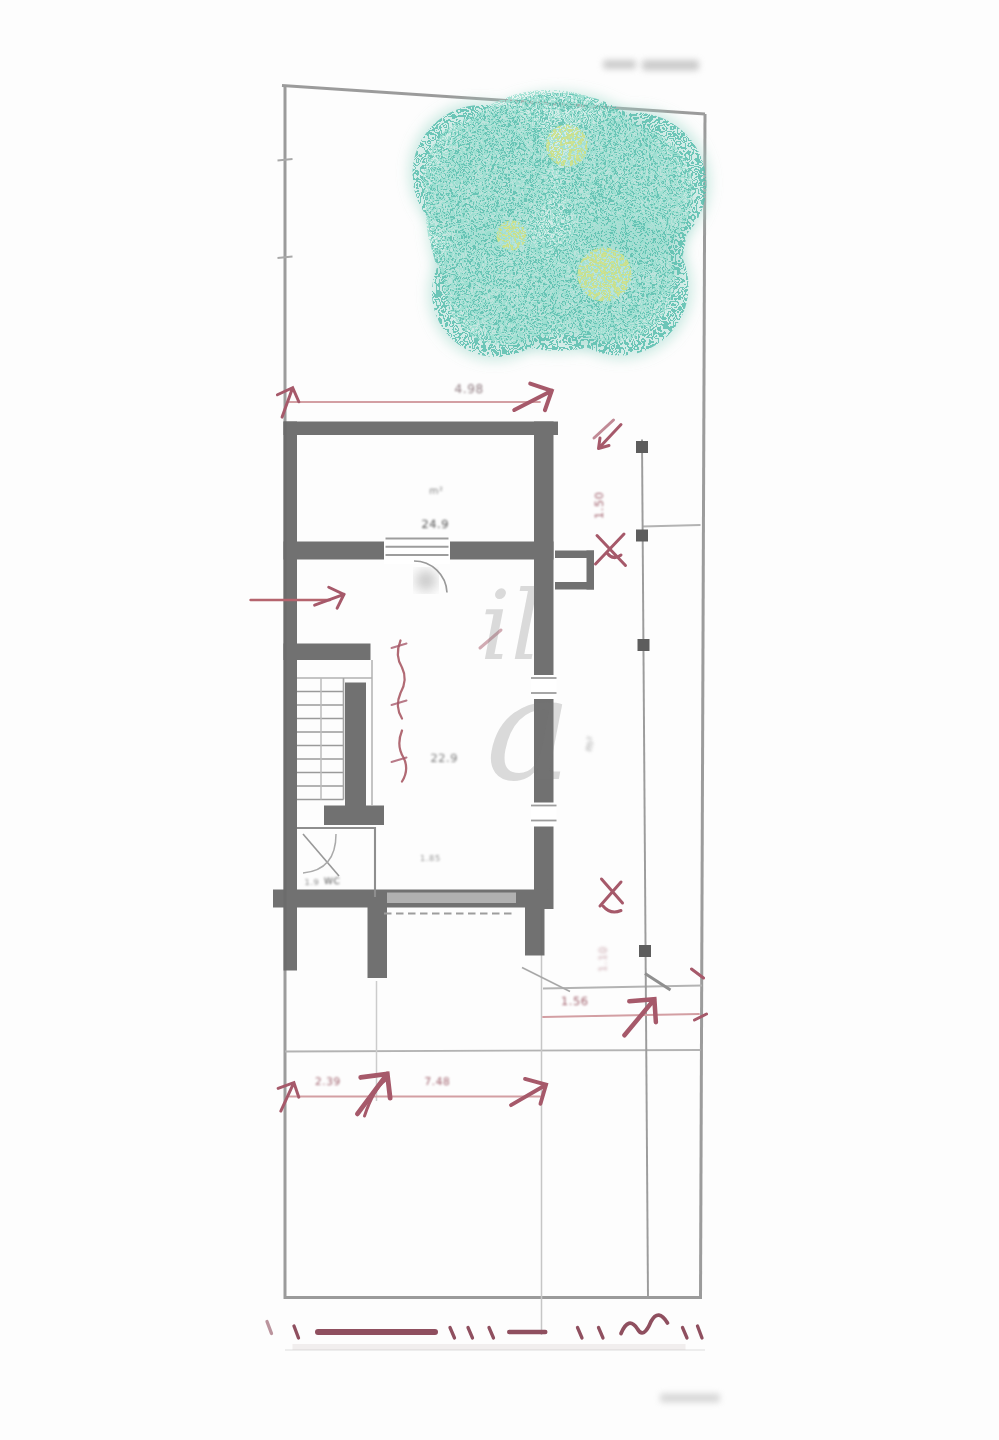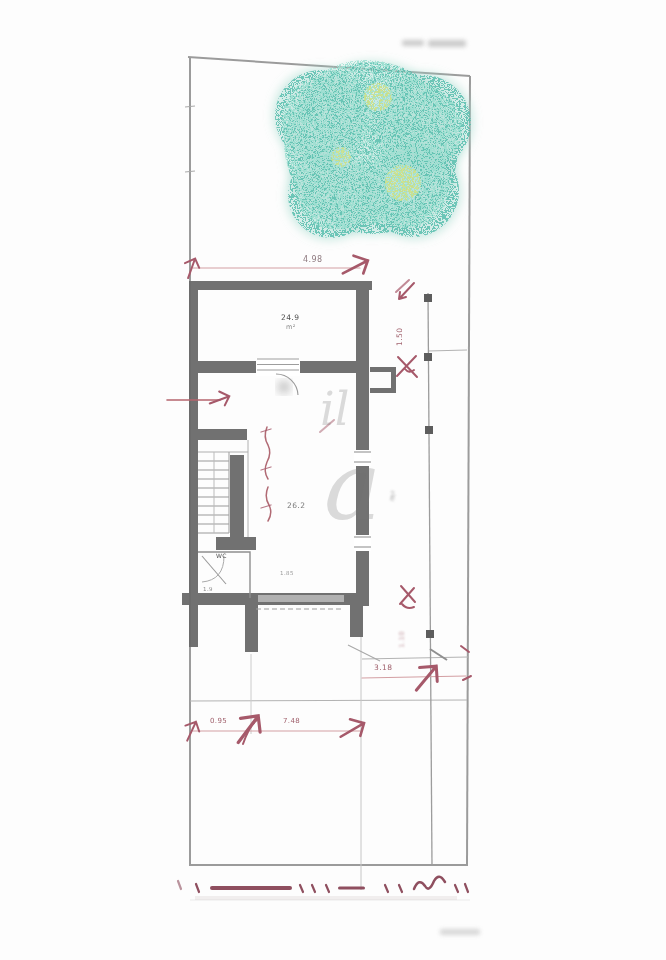--- a/index.html
+++ b/index.html
@@ -2,21 +2,21 @@
 <html><head>
 <meta charset="utf-8">
 <style>
   html,body{margin:0;padding:0;background:#ffffff;}
   #canvas{position:relative;width:666px;height:960px;background:#fdfdfd;overflow:hidden;
           font-family:"DejaVu Sans",sans-serif;}
   svg{position:absolute;left:0;top:0;}
   .lbl{position:absolute;white-space:nowrap;line-height:1;letter-spacing:.4px;}
   .red{color:#a0606c;}
   .gray{color:#8a8a8a;}
-  .dark{color:#4f4f4f;}
+  .dark{color:#4f4f4f;margin-top:32px;}
   .blur1{filter:blur(.7px);}
   .blur2{filter:blur(1px);}
   .rot90{transform:rotate(-90deg);transform-origin:left top;}
   .wm{position:absolute;font-family:"DejaVu Serif",serif;font-style:italic;
       color:rgba(118,118,118,.26);line-height:1;}
   .smudge{position:absolute;background:#9a9a9a;border-radius:2px;filter:blur(2px);opacity:.5;}
 </style>
 </head>
 <body>
 
@@ -203,35 +203,35 @@
           <path d="M385,885 l3,7"></path>
           <path d="M399,885 l3,7"></path>
       <path d="M455,885 l3,7"></path>
           <path d="M465,884 l3,8"></path>
       <path d="M178,881 l3,8" opacity="0.6"></path>
     </g>
     <rect x="195" y="896" width="262" height="4" fill="#c9b9bc" opacity="0.22"></rect>
   </g>
 </svg>
 
-<span class="wm" style="left:320px;top:386px;font-size:46px;">il</span>
+<span class="wm" style="left:320px;top:386px;font-size:64px;">il</span>
 <span class="wm" style="left:324px;top:438px;font-size:96px;">a</span>
 
 <div class="smudge" style="left:402px;top:40px;width:22px;height:6px;" title="illegible small gray text"></div>
 <div class="smudge" style="left:428px;top:40px;width:38px;height:7px;" title="illegible small gray text"></div>
 <div class="smudge" style="left:440px;top:929px;width:40px;height:6px;opacity:.38;" title="illegible small gray text"></div>
 
 <div class="lbl blur1" style="left:303px;top:256px;font-size:8px;color:#8f7b80;text-align:right;">4.98</div>
 <div class="lbl red blur1 rot90" style="left:396px;top:346px;font-size:7.5px;">1.50</div>
 <div class="lbl red blur2 rot90" style="left:399px;top:648px;font-size:7px;opacity:.6;">1.10</div>
-<div class="lbl red blur1" style="left:374px;top:664px;font-size:7.5px;">3.18</div>
-<div class="lbl red blur1" style="left:210px;top:718px;font-size:7px;">0.95</div>
+<div class="lbl red blur1" style="left:374px;top:664px;font-size:7.5px;">1.56</div>
+<div class="lbl red blur1" style="left:210px;top:718px;font-size:7px;">2.39</div>
 <div class="lbl red blur1" style="left:283px;top:718px;font-size:7px;">7.48</div>
 
 <div class="lbl dark blur1" style="left:281px;top:314px;font-size:7.5px;">24.9</div>
 <div class="lbl gray blur1" style="left:286px;top:324px;font-size:6.5px;text-align:center;">m²</div>
-<div class="lbl gray blur1" style="left:287px;top:502px;font-size:7.5px;color:#7a7a7a;">26.2</div>
+<div class="lbl gray blur1" style="left:287px;top:502px;font-size:7.5px;color:#7a7a7a;">22.9</div>
 <div class="lbl dark blur1" style="left:216px;top:553px;font-size:6px;">WC</div>
 <div class="lbl gray blur1" style="left:203px;top:587px;font-size:5.5px;">1.9</div>
 <div class="lbl gray blur1" style="left:280px;top:571px;font-size:5.5px;color:#999;">1.85</div>
 <div class="lbl gray blur2" style="left:389px;top:500px;font-size:7px;color:#9a9a9a;transform:rotate(-75deg);transform-origin:left top;">m²</div>
 
 </div>
 
 </body></html>

